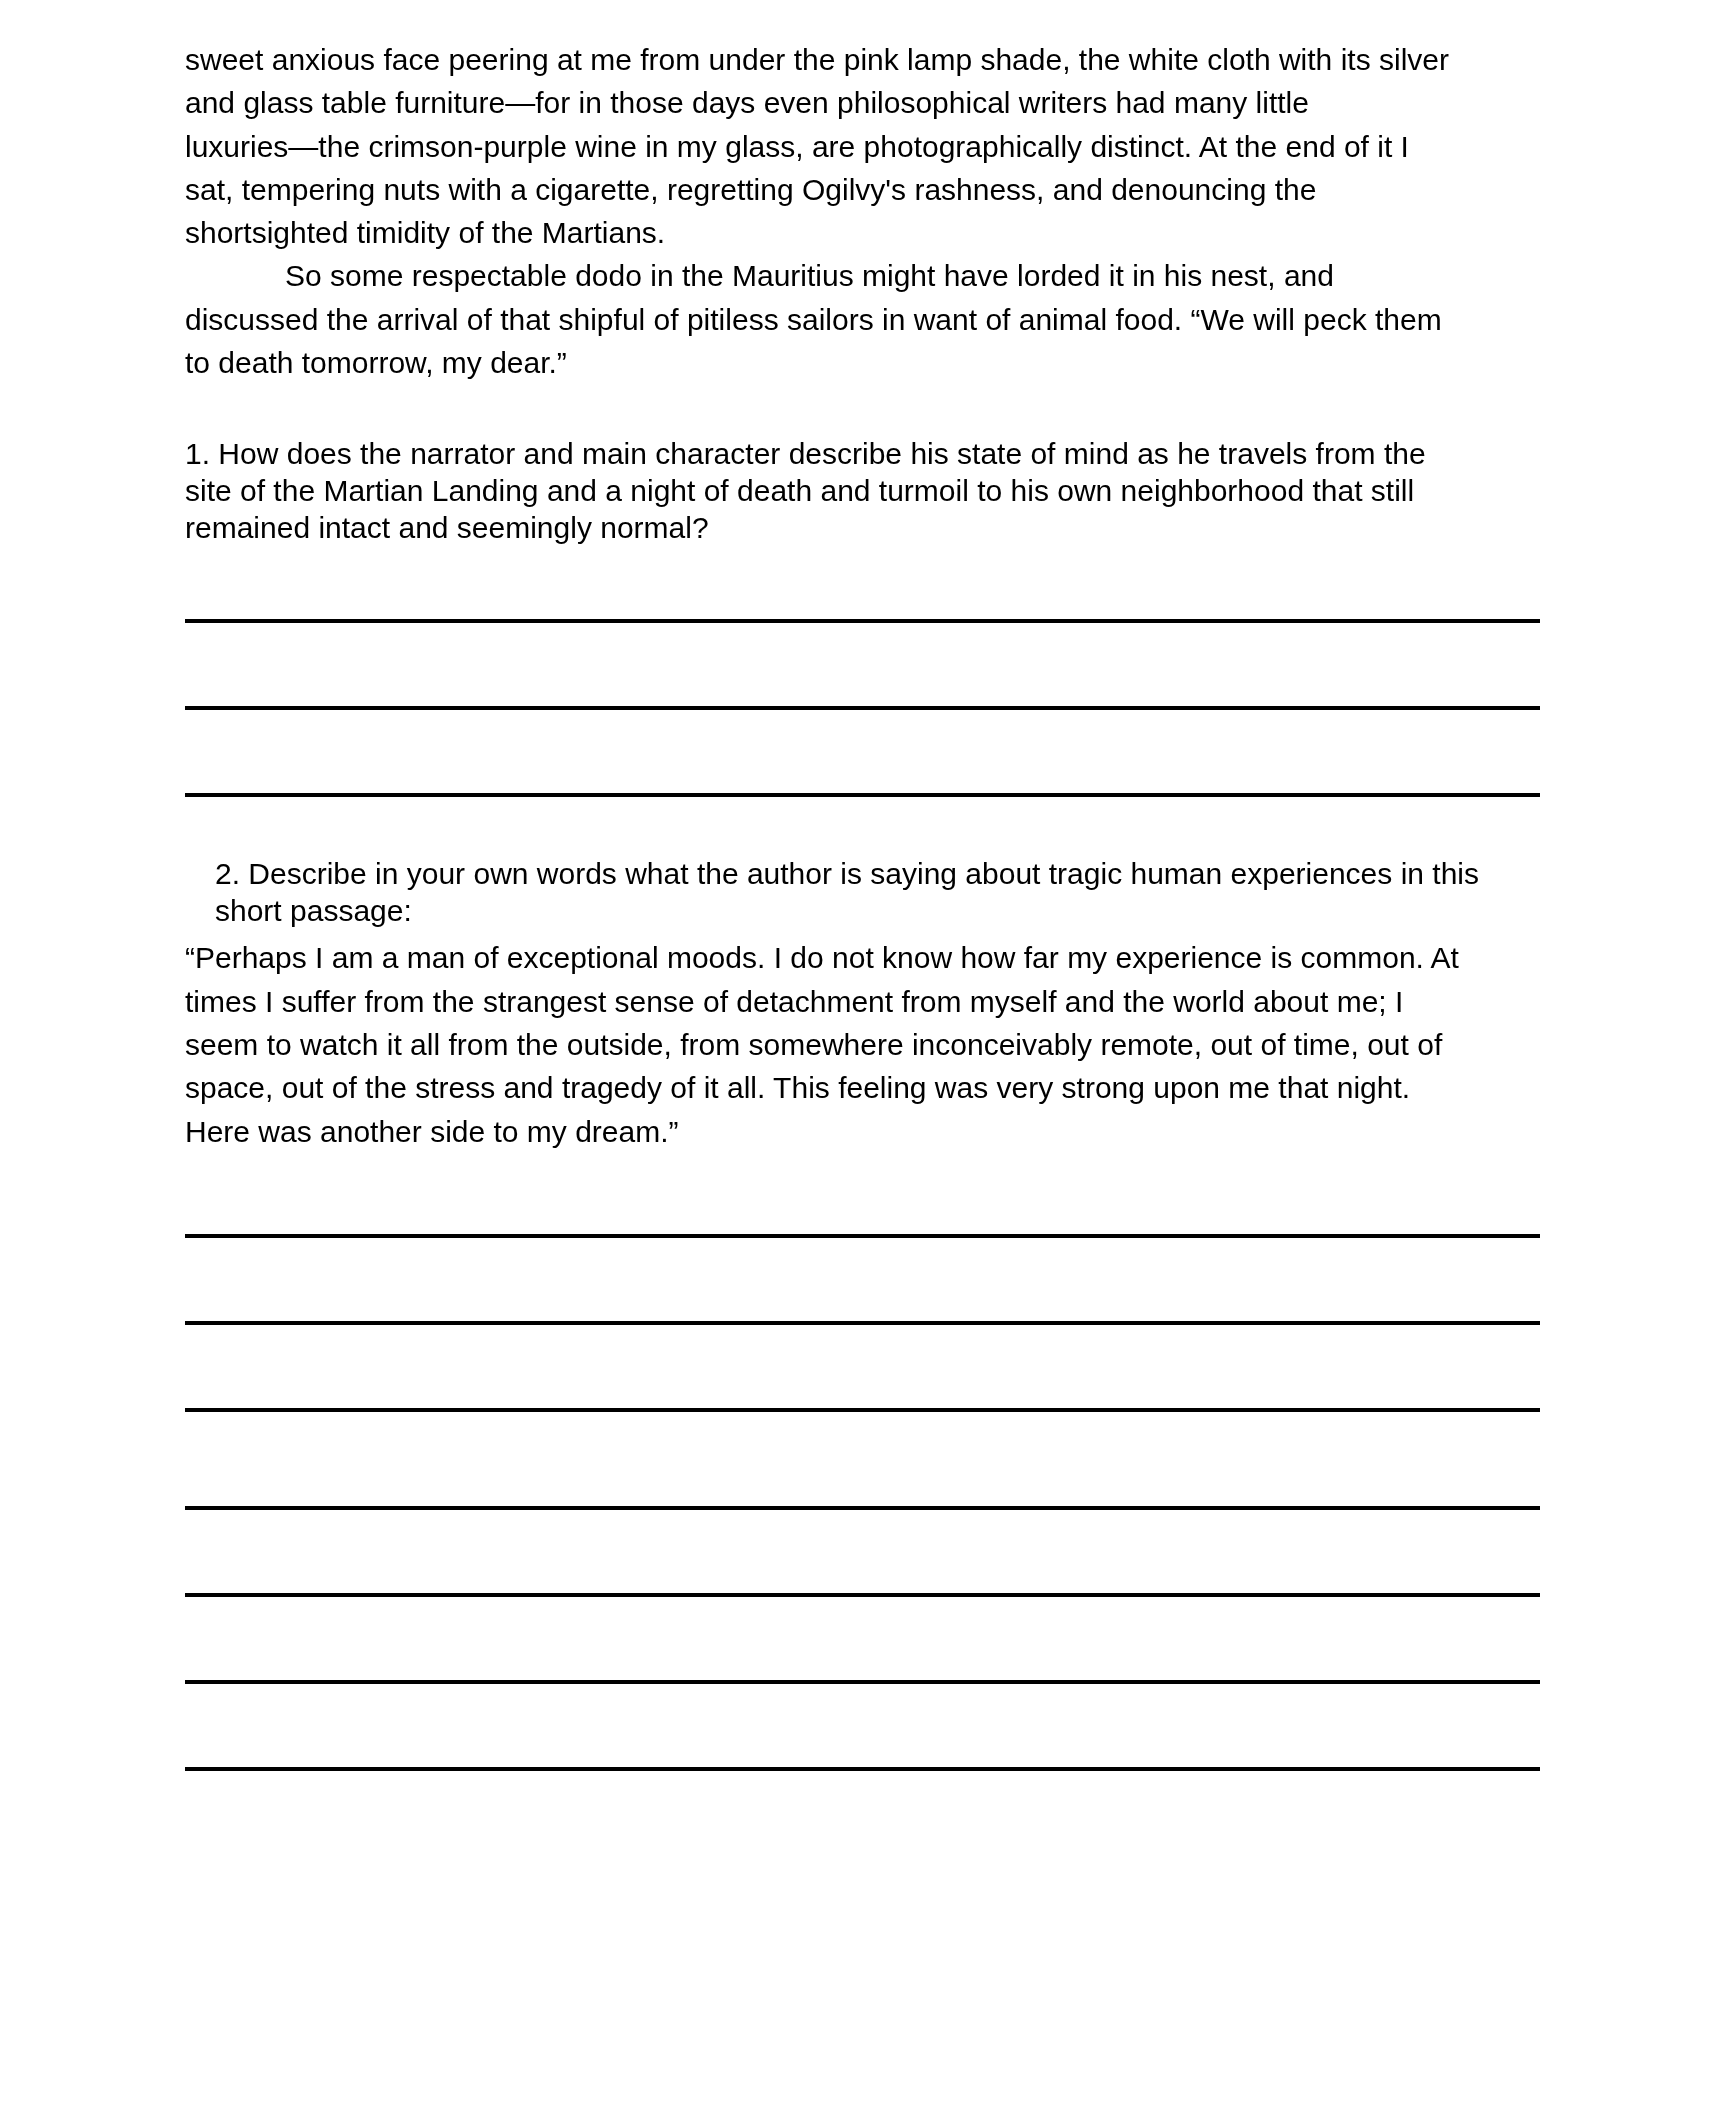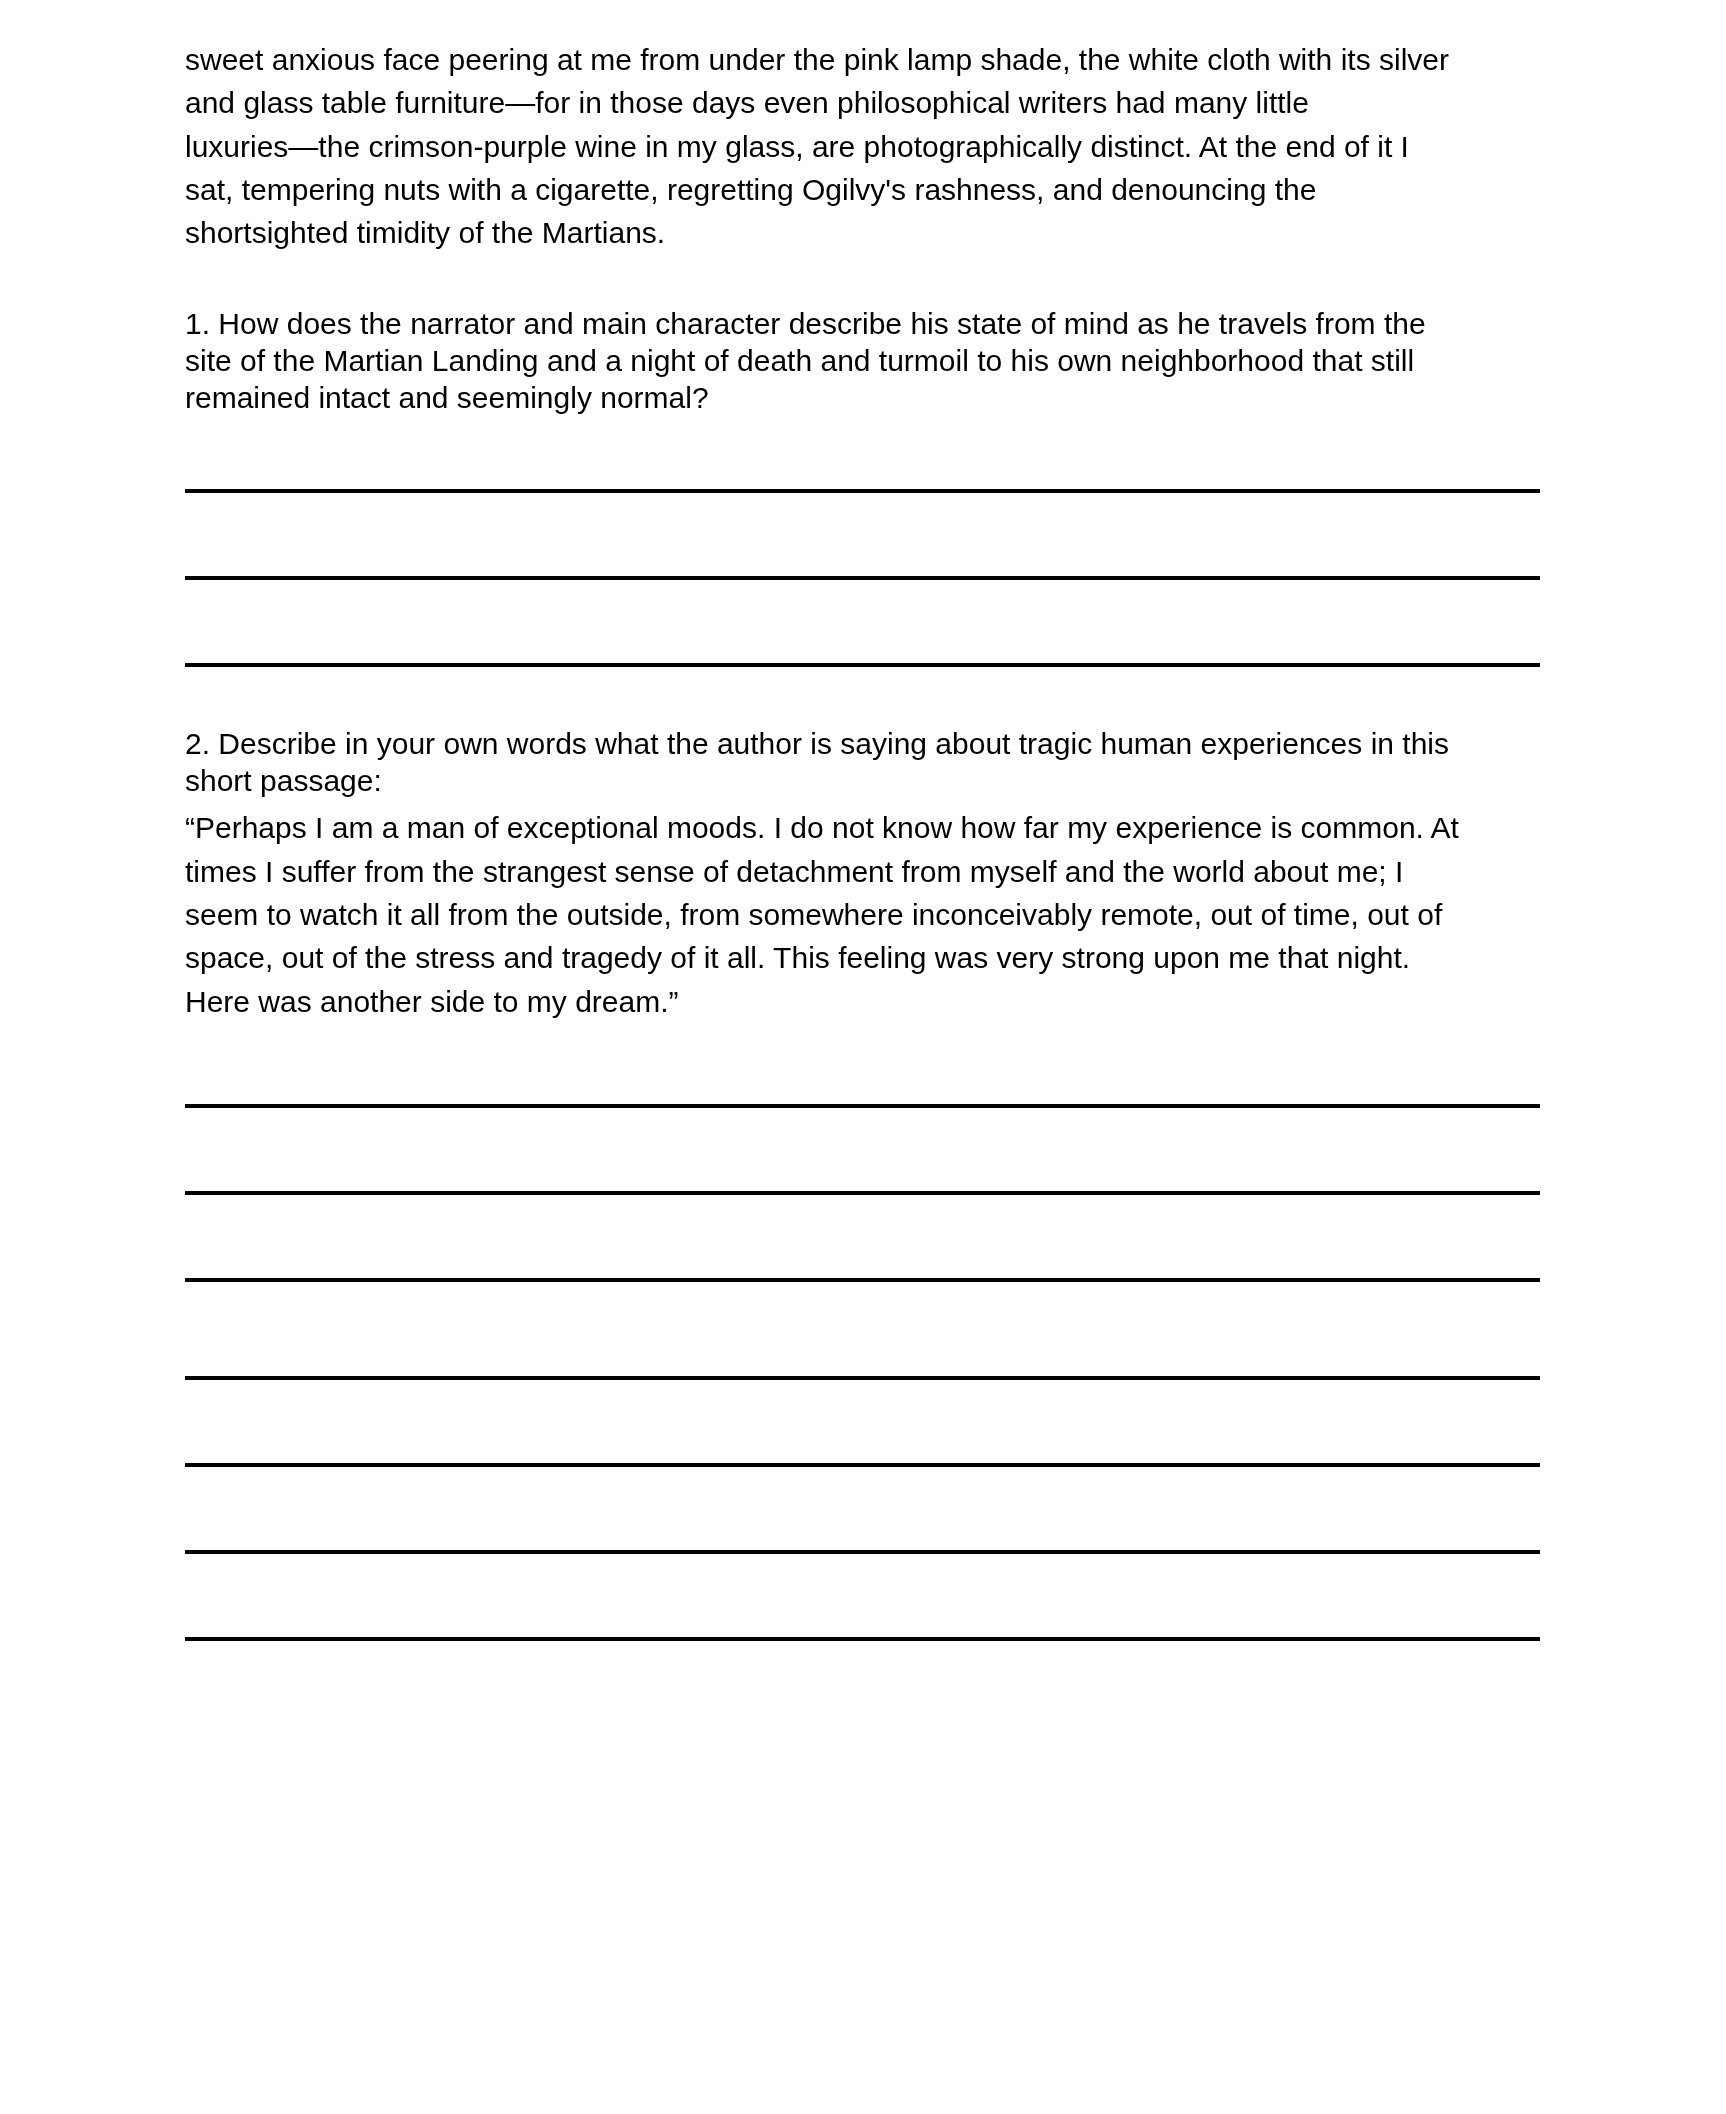--- a/index.html
+++ b/index.html
@@ -37,21 +37,21 @@
     text-indent: 100px;
   }
   .question {
     line-height: 37px;
   }
   .quote {
     line-height: 43.3px;
     margin-top: 7px;
   }
   .q1 { margin-top: 51px; }
-  .q2 { margin-top: 58px; }
+  .q2 { margin-top: 58px; margin-left: 30px; }
   .q3 { margin-top: 53px; }
   .ans-group {
     width: 1355px;
   }
   .ans {
     width: 1355px;
     height: 83px;
     border-bottom: 4px solid #000000;
   }
   .ans.h73 { height: 73px; }
@@ -73,20 +73,23 @@
 
 <div class="page">
   <div class="content">
 
     <p class="para">sweet anxious face peering at me from under the pink lamp shade, the white cloth with its silver
 and glass table furniture—for in those days even philosophical writers had many little
 luxuries—the crimson-purple wine in my glass, are photographically distinct. At the end of it I
 sat, tempering nuts with a cigarette, regretting Ogilvy's rashness, and denouncing the
 shortsighted timidity of the Martians.</p>
 
+    <p class="para indent">So some respectable dodo in the Mauritius might have lorded it in his nest, and
+discussed the arrival of that shipful of pitiless sailors in want of animal food. “We will peck them
+to death tomorrow, my dear.”</p>
 
 
     <p class="question q1">1. How does the narrator and main character describe his state of mind as he travels from the
 site of the Martian Landing and a night of death and turmoil to his own neighborhood that still
 remained intact and seemingly normal?</p>
 
     <div class="ans-group">
       <div class="ans h73"></div>
       <div class="ans"></div>
       <div class="ans"></div>

